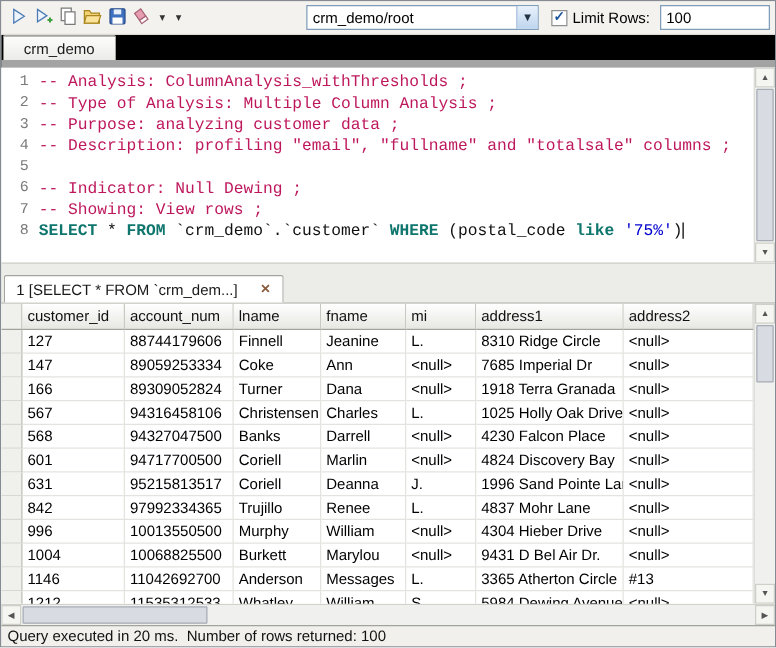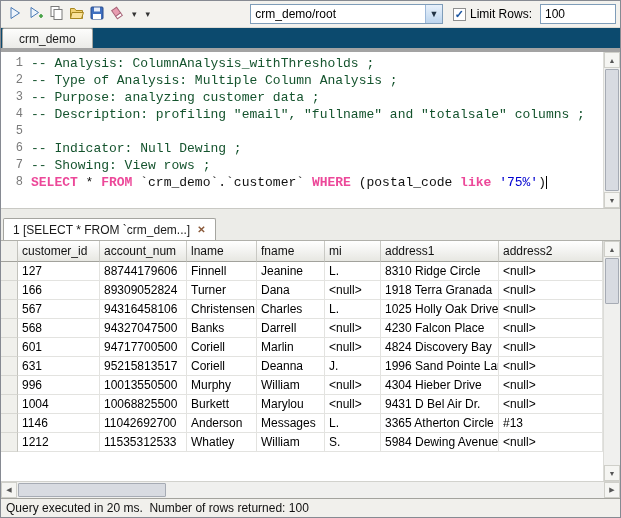--- a/index.html
+++ b/index.html
@@ -9,52 +9,52 @@
 
   
   .toolbar{flex:0 0 27px;display:flex;align-items:center;padding:2px 4px;background:#f3f2ee;border-bottom:1px solid #dddcd6}
   .tbtn{width:22px;height:22px;border:none;background:transparent;display:flex;align-items:center;justify-content:center;padding:0;cursor:default}
   .dd{font-size:9px;color:#333;margin:0 2px;width:10px;text-align:center}
   .combo{margin-left:96px;width:207px;height:20px;border:1px solid #7f9db9;background:#fff;display:flex;align-items:center;font-size:12px}
   .combo-text{flex:1;padding:0 4px;white-space:nowrap;overflow:hidden}
   .combo-btn{width:17px;height:18px;background:linear-gradient(#e8f1fb,#bdd5ee);border-left:1px solid #9db9d9;display:flex;align-items:center;justify-content:center;font-size:9px;color:#234}
   .limit{display:flex;align-items:center;margin-left:10px;font-size:12px;gap:4px;white-space:nowrap}
   .checkbox{width:13px;height:13px;border:1px solid #8e8f8f;background:#fff;display:flex;align-items:center;justify-content:center;font-size:11px;color:#1c56a0;font-weight:bold;line-height:1}
-  .limit-input{margin-left:8px;width:76px;height:20px;border:1px solid #7f9db9;font:12px "Liberation Sans",sans-serif;padding:0 4px}
-
-  
-  .tabstrip{flex:0 0 21px;background:#0c4a6e;display:flex;align-items:flex-end;padding-left:1px;border-bottom:4px solid #a3a3a3}
+  .limit-input{margin-left:8px;width:88px;height:20px;border:1px solid #7f9db9;font:12px "Liberation Sans",sans-serif;padding:0 4px}
+
+  
+  .tabstrip{flex:0 0 21px;background:#000000;display:flex;align-items:flex-end;padding-left:1px;border-bottom:6px solid #a3a3a3}
   .tab{height:20px;padding:0 16px;background:linear-gradient(#fdfdfc,#ebebe8);border:1px solid #a5a5a0;border-bottom:none;border-radius:2px 2px 0 0;display:flex;align-items:center;font-size:12px;color:#1a1a1a}
 
   
   .editor{flex:0 0 157px;background:#fff;position:relative;border-bottom:1px solid #c9c9c4;overflow:hidden}
   .ed-lines{padding-top:3px;font:13px "Liberation Mono","DejaVu Sans Mono",monospace}
   .ed-line{display:flex;height:17px;line-height:17px;white-space:pre}
   .ln{width:22px;text-align:right;color:#7a7a7a;font-size:12px;flex:0 0 22px;margin-right:8px}
-  .tok-kw{color:#ec4899;font-weight:bold}
+  .tok-kw{color:#0f766e;font-weight:bold}
   .tok-str{color:#0000d0}
-  .tok-comment{color:#14532d}
+  .tok-comment{color:#be185d}
   .tok-plain{color:#101010}
   .caret{display:inline-block;width:1px;height:13px;background:#000;vertical-align:middle}
 
   
   .vscroll{position:absolute;top:0;right:0;bottom:0;width:17px;background:#f0f0ee;border-left:1px solid #dcdcd8;display:flex;flex-direction:column}
   .sb-btn{flex:0 0 16px;background:#f5f5f2;border:1px solid #cfcfc9;display:flex;align-items:center;justify-content:center;font-size:7px;color:#555}
   .sb-track{flex:1;position:relative}
   .sb-thumb{position:absolute;left:1px;right:1px;background:#d8dbe1;border:1px solid #a6abb4;border-radius:1px}
   .hscroll{flex:0 0 17px;background:#f0f0ee;border-top:1px solid #d2d2cd;display:flex}
   .hs-btn{flex:0 0 16px;background:#f5f5f2;border:1px solid #cfcfc9;display:flex;align-items:center;justify-content:center;font-size:7px;color:#555}
   .hs-track{flex:1;position:relative}
   .hs-thumb{position:absolute;top:1px;bottom:1px;left:1px;width:148px;background:#d8dbe1;border:1px solid #a6abb4;border-radius:1px}
 
   .divider{flex:0 0 8px;background:#ececE8}
 
   
   .rtabbar{flex:0 0 24px;background:#ececе8;background-color:#ecece8;display:flex;align-items:flex-end;padding-left:2px;border-bottom:1px solid #b0b0aa}
-  .rtab{height:22px;display:flex;align-items:center;gap:7px;padding:0 9px;font-size:12px;border:1px solid #a5a5a0;border-bottom:none;border-radius:2px 2px 0 0;margin-right:3px;color:#1a1a1a}
+  .rtab{height:22px;display:flex;align-items:center;gap:18px;padding:0 9px;font-size:12px;border:1px solid #a5a5a0;border-bottom:none;border-radius:2px 2px 0 0;margin-right:3px;color:#1a1a1a}
   .rtab.active{background:#fff}
   .rtab.inactive{background:#f2f1ed;border-color:#c6c6c0}
   .close{font-size:10px;color:#8a5a3a;font-weight:bold;line-height:1}
 
   
   .grid{flex:0 0 240px;background:#fff;position:relative;overflow:hidden}
   table{border-collapse:separate;border-spacing:0;table-layout:fixed;width:602px;font:12px "Liberation Sans",sans-serif}
   th{background:linear-gradient(#ffffff,#e7e7e2);border-right:1px solid #c9c9c4;border-bottom:1px solid #a2a29c;text-align:left;padding:0 4px;font-weight:normal;height:21px;white-space:nowrap;overflow:hidden;color:#111}
   td{border-right:1px solid #e3e3e0;border-bottom:1px solid #e3e3e0;padding:0 4px;height:19px;white-space:nowrap;overflow:hidden;color:#000}
   .rowhead{background:#f0f0ec;border-right:1px solid #c2c2bc}
@@ -187,20 +187,30 @@
             <td>127</td>
             <td>88744179606</td>
             <td>Finnell</td>
             <td>Jeanine</td>
             <td>L.</td>
             <td>8310 Ridge Circle</td>
             <td>&lt;null&gt;</td>
           </tr>
           <tr>
             <td class="rowhead"></td>
+            <td>147</td>
+            <td>89059253334</td>
+            <td>Coke</td>
+            <td>Ann</td>
+            <td>&lt;null&gt;</td>
+            <td>7685 Imperial Dr</td>
+            <td>&lt;null&gt;</td>
+          </tr>
+          <tr>
+            <td class="rowhead"></td>
             <td>166</td>
             <td>89309052824</td>
             <td>Turner</td>
             <td>Dana</td>
             <td>&lt;null&gt;</td>
             <td>1918 Terra Granada</td>
             <td>&lt;null&gt;</td>
           </tr>
           <tr>
             <td class="rowhead"></td>
@@ -233,20 +243,30 @@
             <td>&lt;null&gt;</td>
           </tr>
           <tr>
             <td class="rowhead"></td>
             <td>631</td>
             <td>95215813517</td>
             <td>Coriell</td>
             <td>Deanna</td>
             <td>J.</td>
             <td>1996 Sand Pointe Lane</td>
+            <td>&lt;null&gt;</td>
+          </tr>
+          <tr>
+            <td class="rowhead"></td>
+            <td>842</td>
+            <td>97992334365</td>
+            <td>Trujillo</td>
+            <td>Renee</td>
+            <td>L.</td>
+            <td>4837 Mohr Lane</td>
             <td>&lt;null&gt;</td>
           </tr>
           <tr>
             <td class="rowhead"></td>
             <td>996</td>
             <td>10013550500</td>
             <td>Murphy</td>
             <td>William</td>
             <td>&lt;null&gt;</td>
             <td>4304 Hieber Drive</td>

